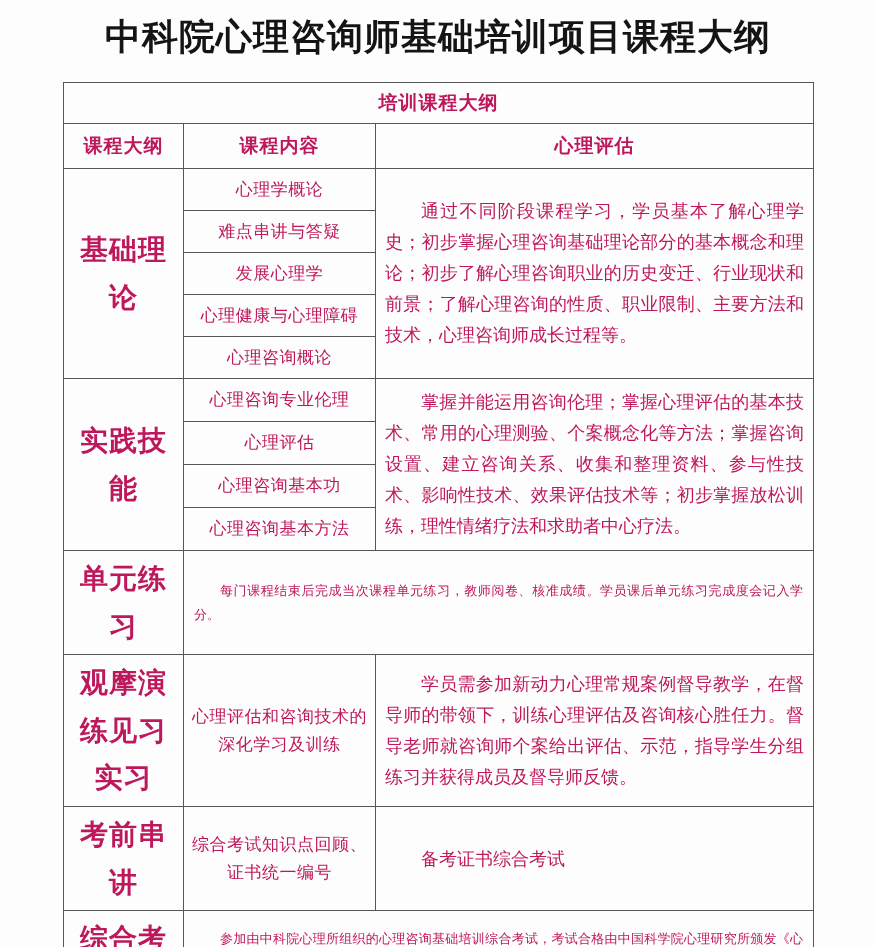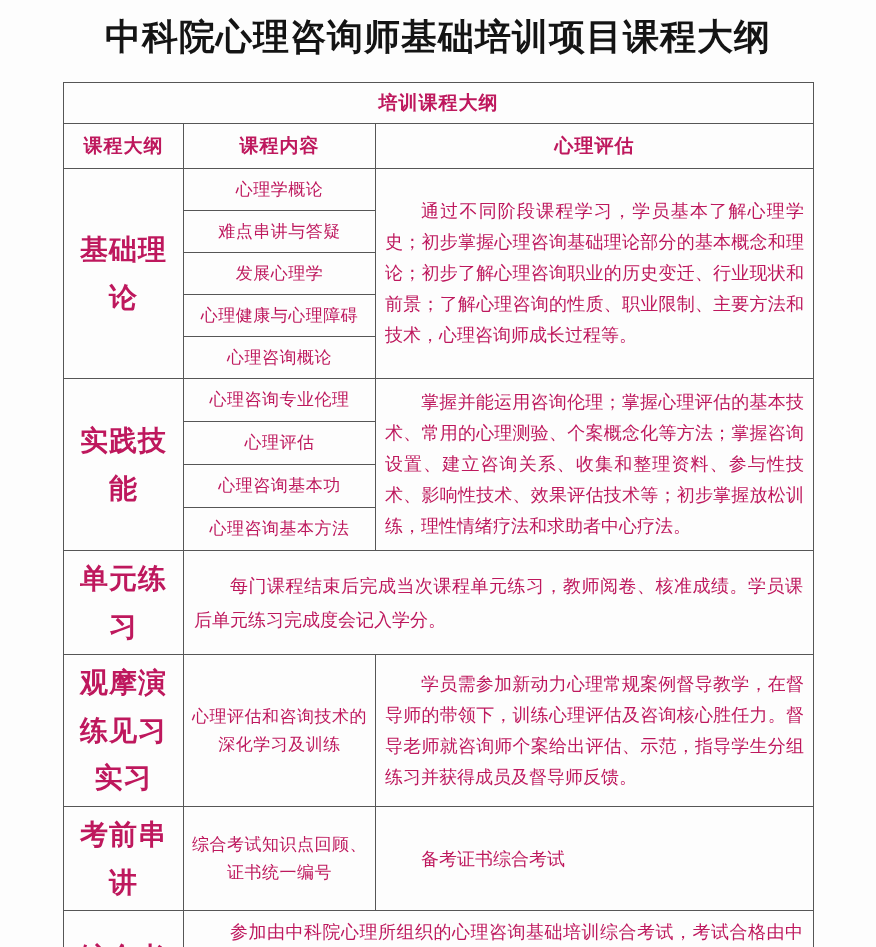--- a/index.html
+++ b/index.html
@@ -92,21 +92,21 @@
     text-indent: 2em;
     line-height: 1.72;
     padding: 6px 9px 6px 9px;
     color: #333;
   }
   .goal-cell.short {
     text-align: left;
     line-height: 1.5;
   }
   .span-cell {
-    font-size: 18px;
+    font-size: 13px;
     font-family: "DejaVu Serif", "Liberation Serif", serif;
     text-align: justify;
     text-justify: inter-ideograph;
     text-indent: 2em;
     line-height: 1.85;
     padding: 4px 10px;
     color: #333;
   }
 </style>
 </head>

